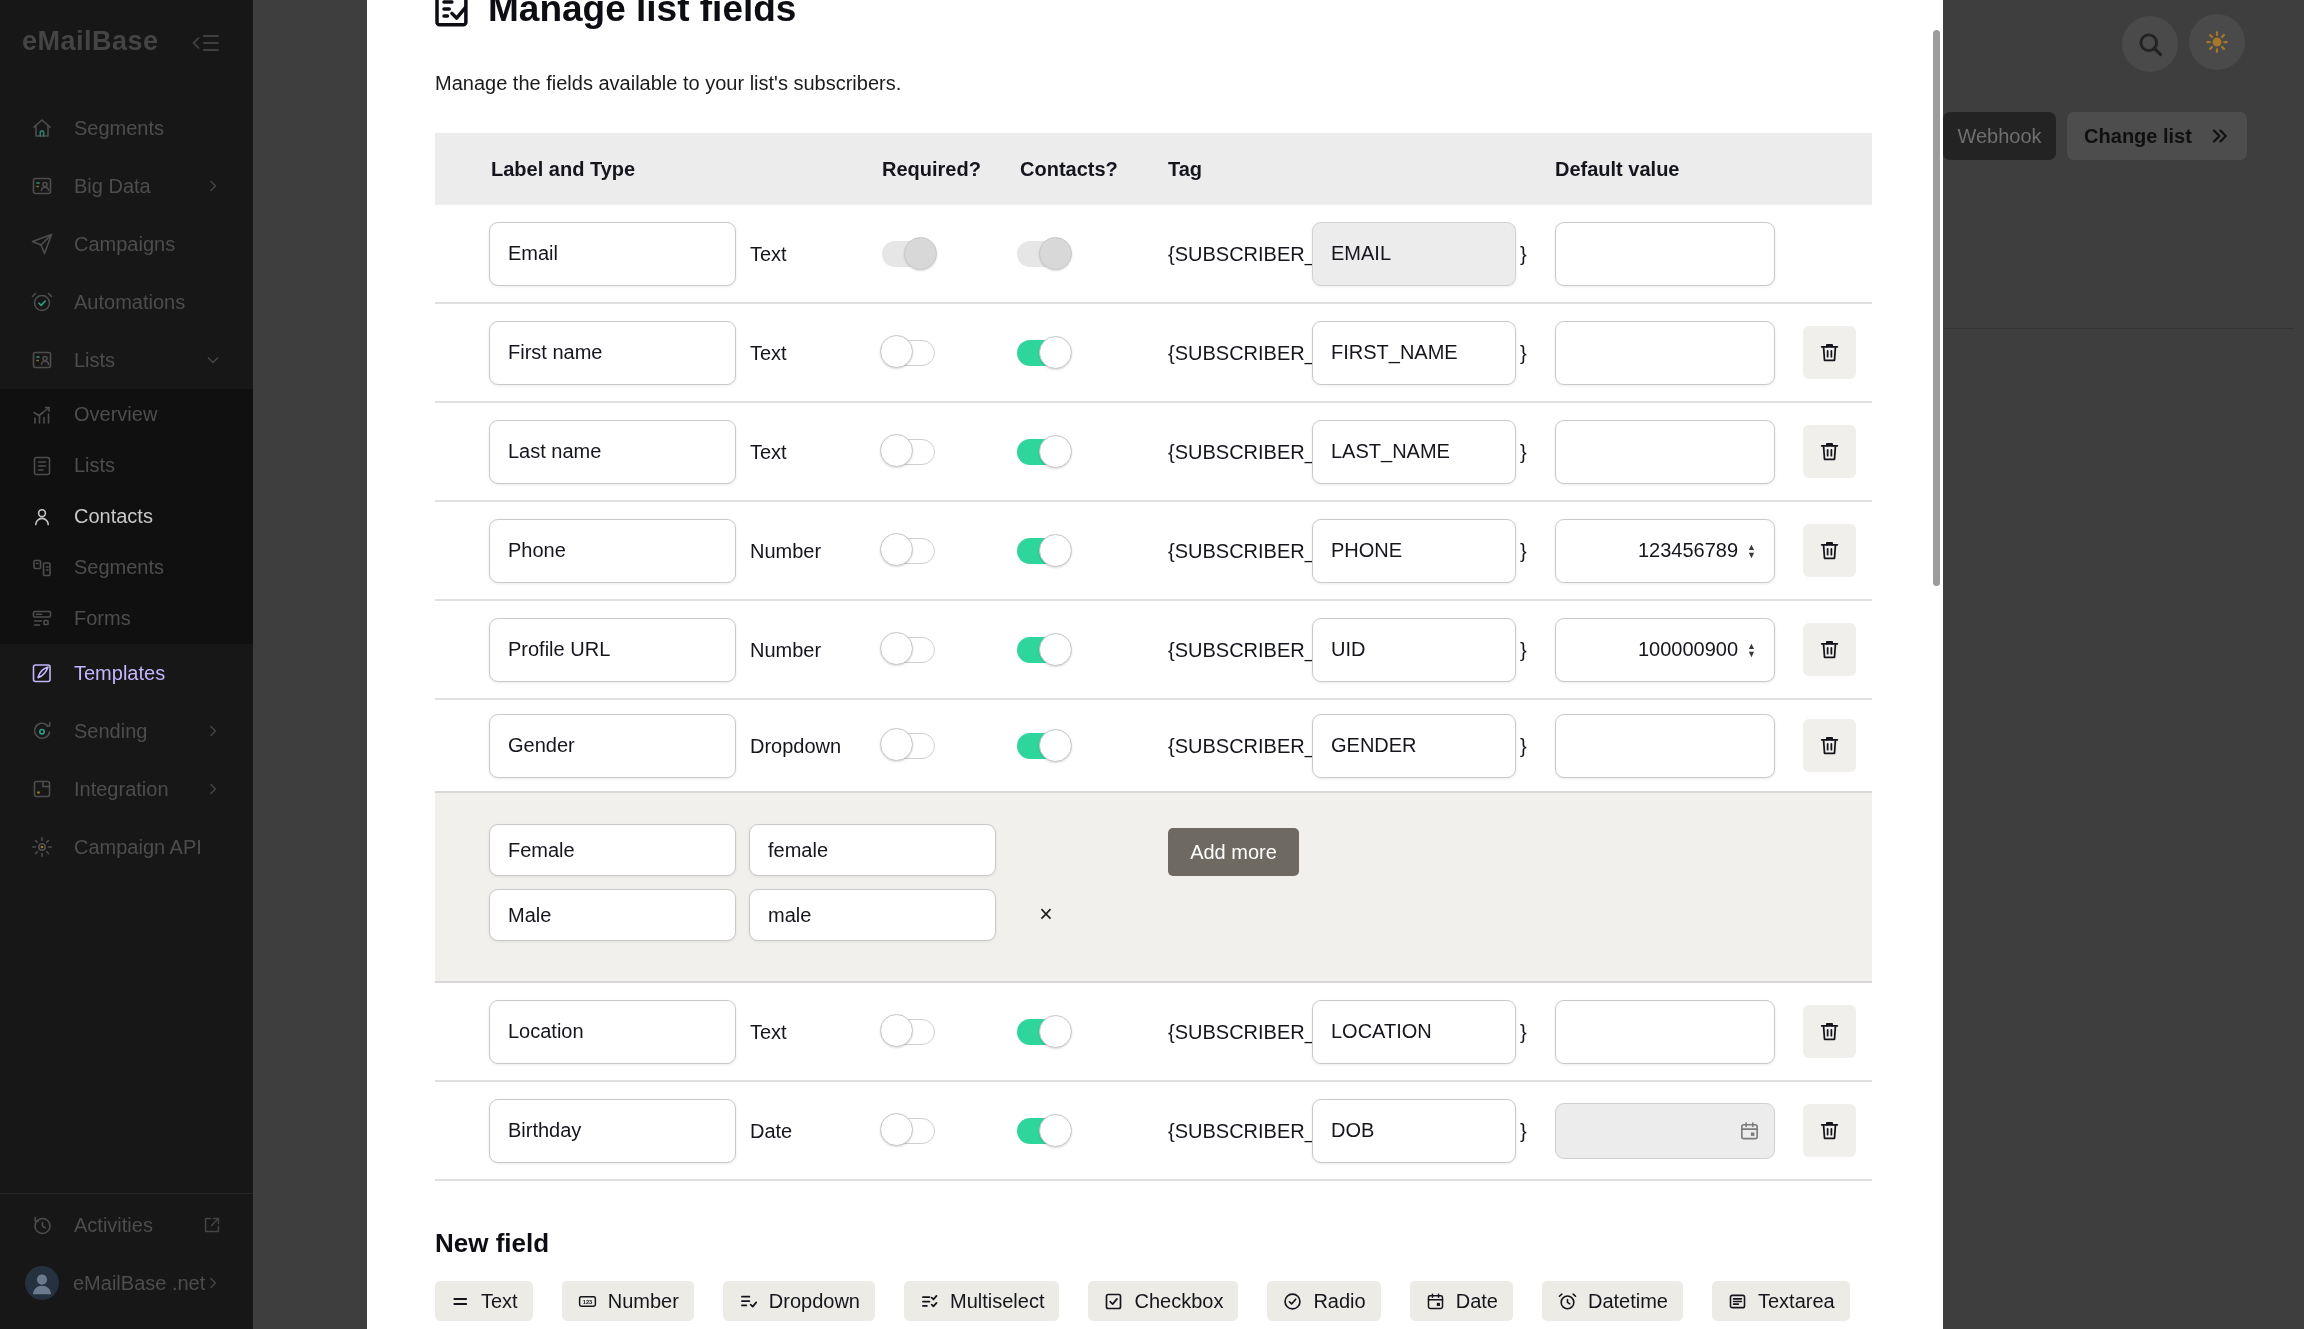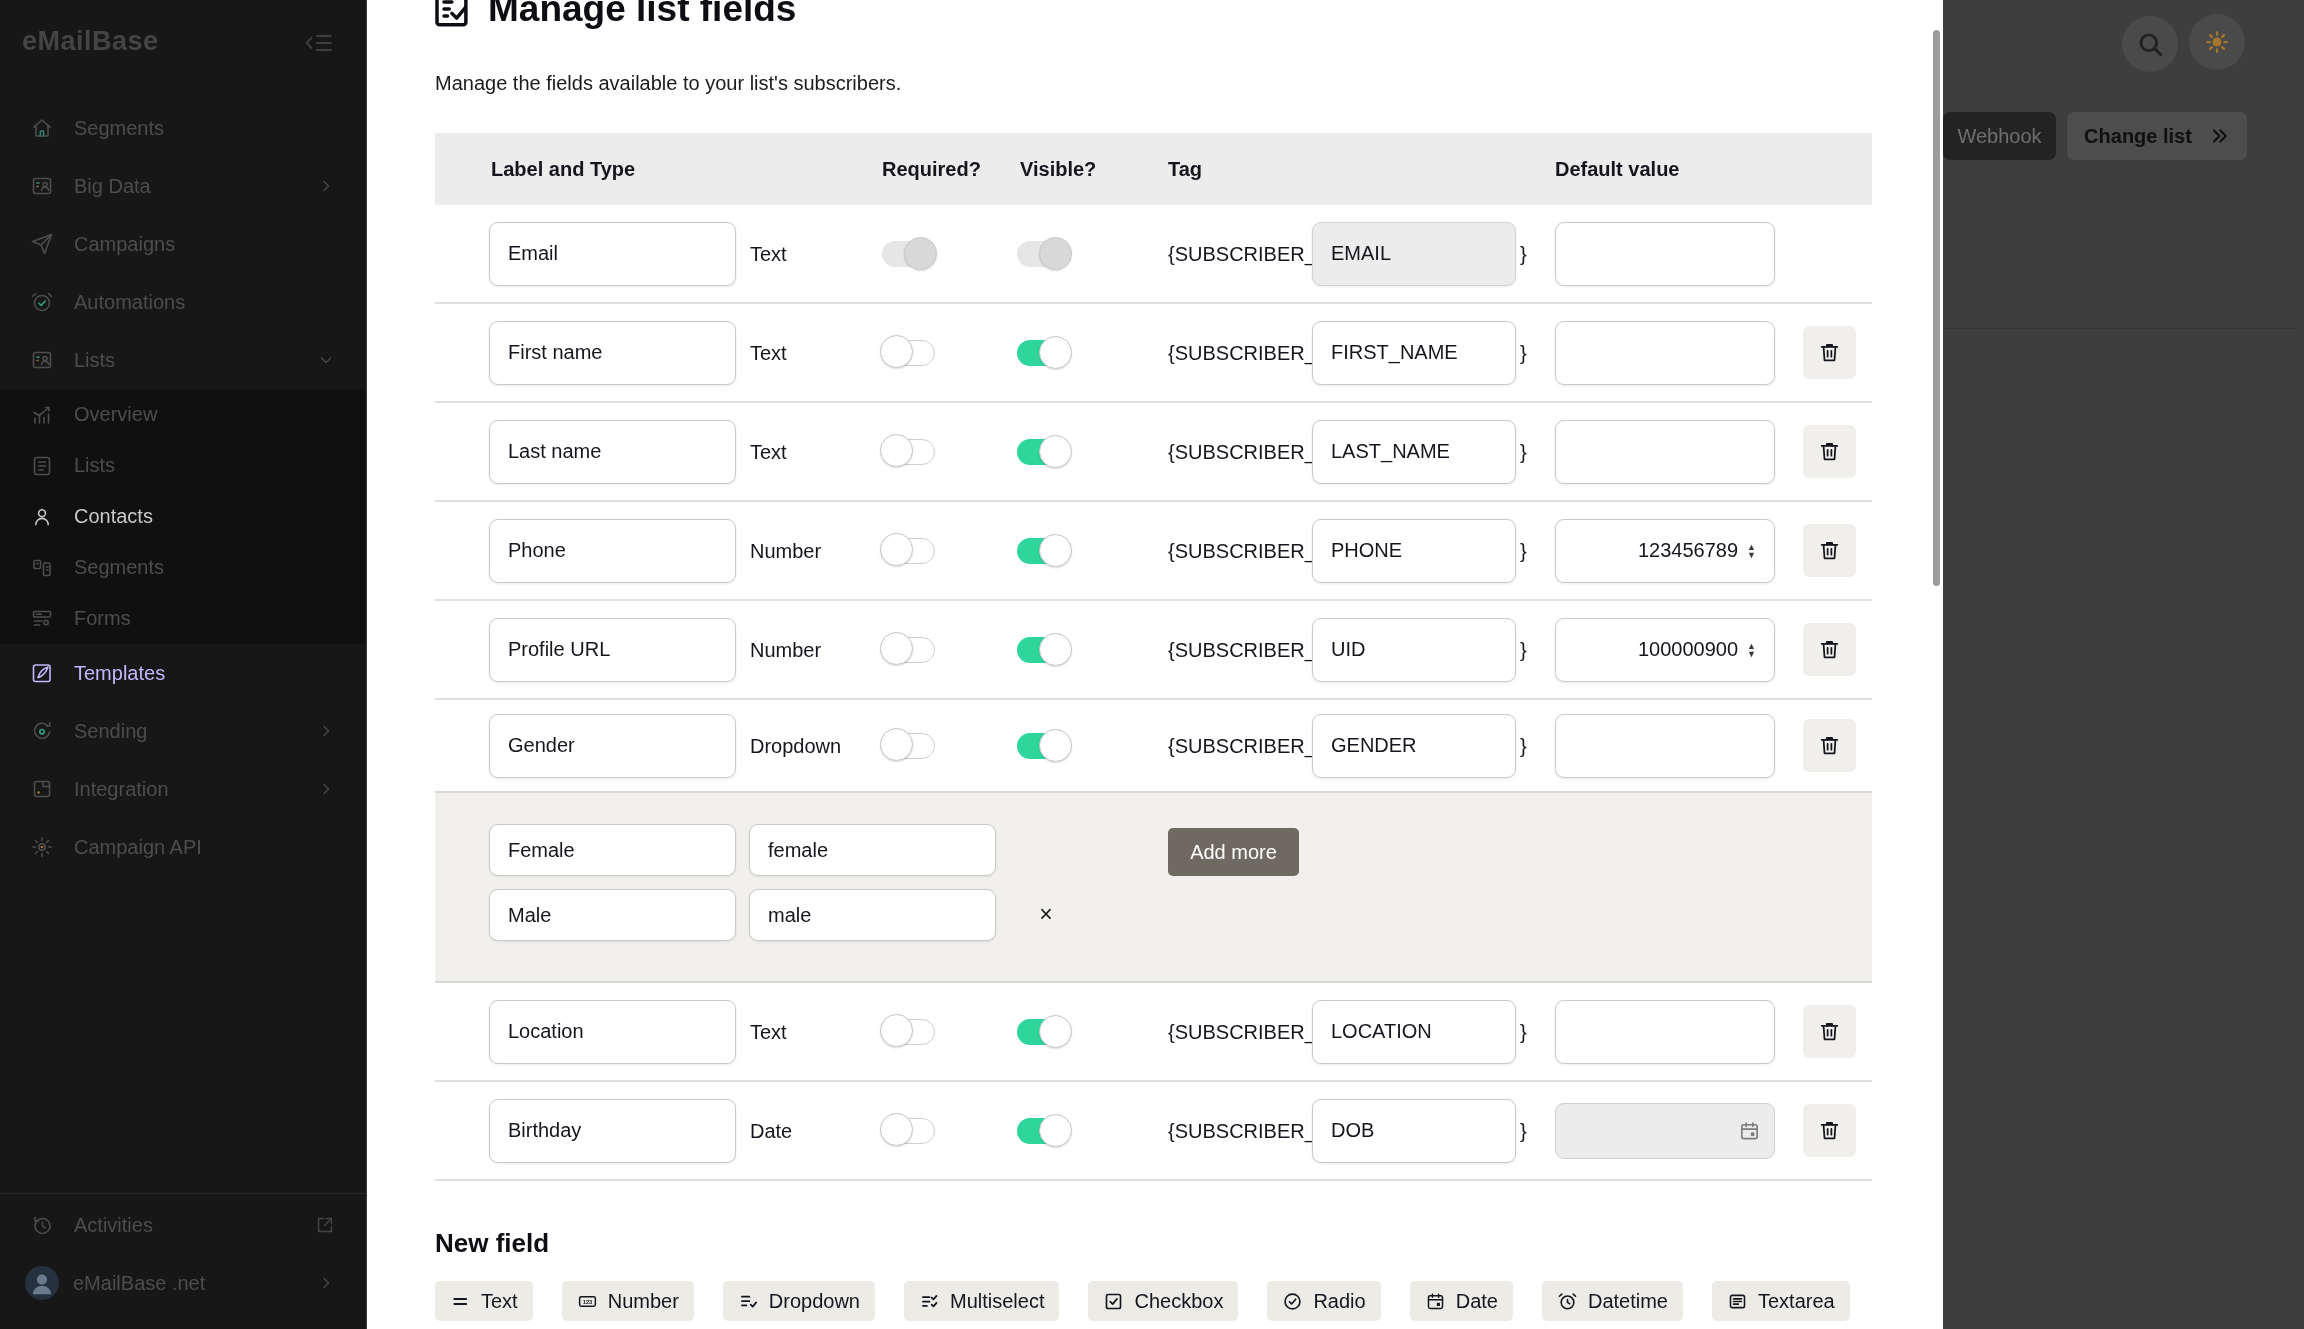--- a/index.html
+++ b/index.html
@@ -1,21 +1,21 @@
 <!DOCTYPE html>
 <html><head>
 <meta charset="utf-8">
 <title>eMailBase — Manage list fields</title>
 <style>
   html,body{margin:0;padding:0;background:#3e3e3e;}
   body{width:2304px;height:1329px;overflow:hidden;position:relative;
        font-family:"Liberation Sans",sans-serif;-webkit-font-smoothing:antialiased;}
   svg{display:block}
   
-  .sidebar{position:absolute;left:0;top:0;width:366px;height:1329px;background:#171717;z-index:3;}
+  .sidebar{position:absolute;left:0;top:0;width:253px;height:1329px;background:#171717;z-index:3;}
   .logo{position:absolute;left:22px;top:26px;font-size:27px;font-weight:bold;color:#444;letter-spacing:.5px;}
   .collapse{position:absolute;right:30px;top:30px;color:#3f3f3f;cursor:pointer;}
   .navgroup{position:absolute;left:0;right:0;}
   #nav-main{top:99px}
   #nav-sub{top:389px;background:#101010;padding:0;}
   #nav-lower{top:644px}
   #nav-footer{top:1196px}
   .nav-item{height:58px;display:flex;align-items:center;padding-left:30px;color:#4d4d4d;
             font-size:20px;position:relative;cursor:pointer;}
   #nav-sub .nav-item{height:51px;}
@@ -367,21 +367,21 @@
         </svg>
       </span>
     <span class="m-title">Manage list fields</span>
   </div>
   <div class="m-desc">Manage the fields available to your list's subscribers.</div>
 
   <div class="ftable">
     <div class="fhead">
       <span class="h-label">Label and Type</span>
       <span class="h-req">Required?</span>
-      <span class="h-vis">Visible?</span>
+      <span class="h-vis">Contacts?</span>
       <span class="h-tag">Tag</span>
       <span class="h-def">Default value</span>
     </div>
     <div id="field-rows">
         <div class="frow">
           <input class="inp lab-inp" value="Email" style="">
           <span class="type-lbl">Text</span>
           <div class="tgl tgl-req dis">
             <div class="knob"></div>
           </div>

